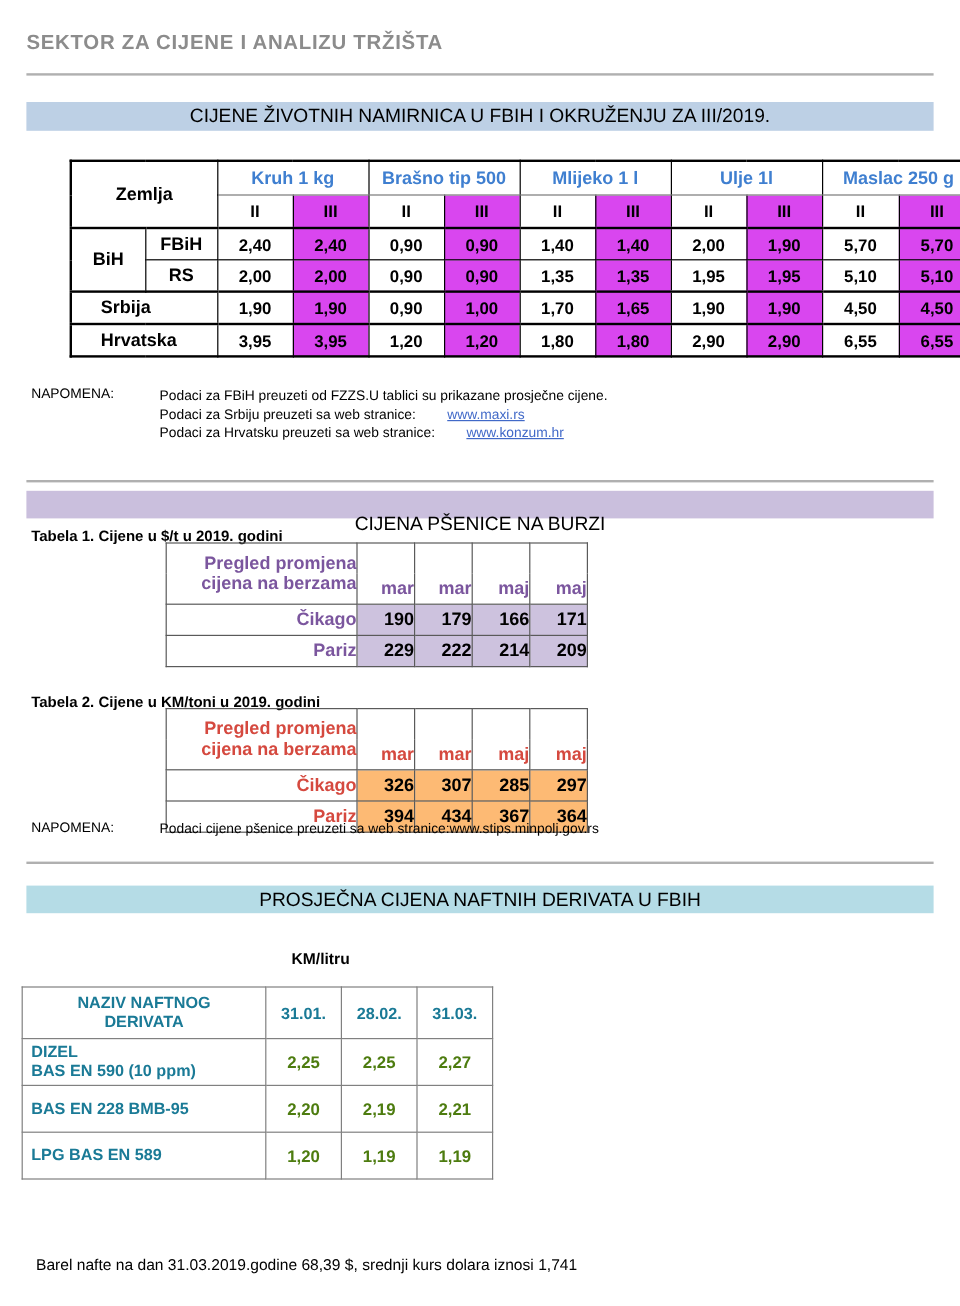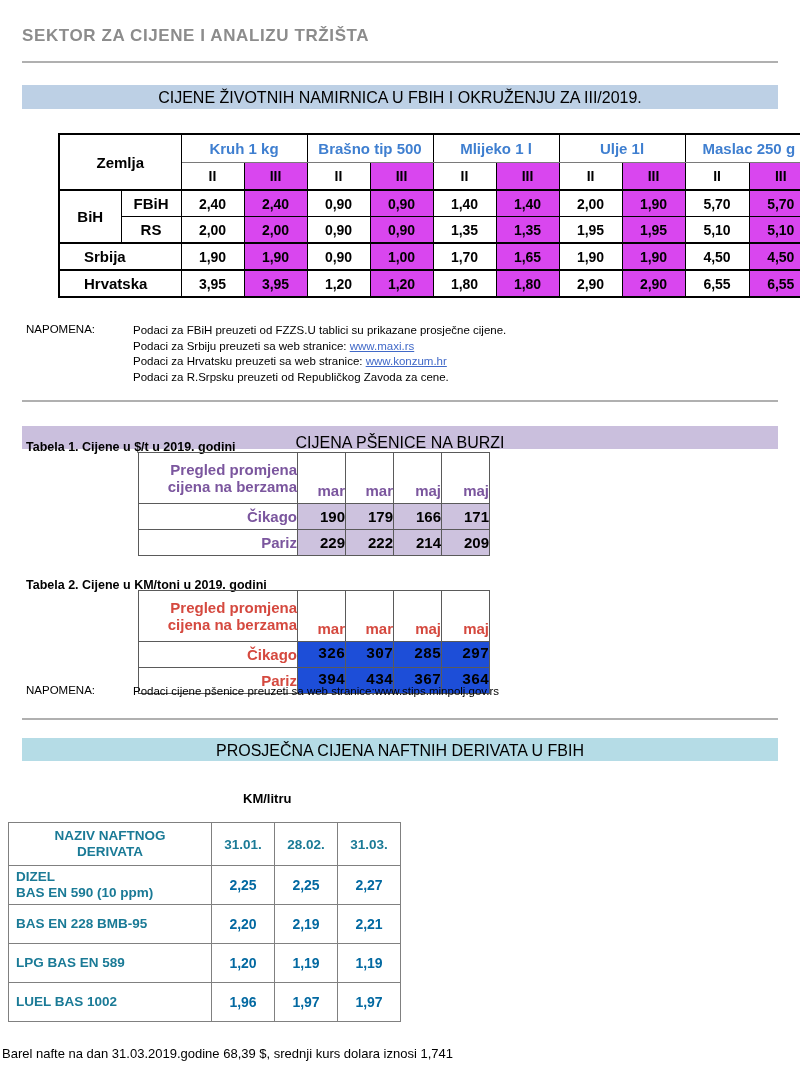--- a/index.html
+++ b/index.html
@@ -55,24 +55,24 @@
     line-height: 22px;
   }
   #banner-food {
     top: 85px;
     height: 24px;
     background: #bdd0e5;
     padding-top: 2px;
     box-sizing: border-box;
   }
   #banner-wheat {
-    top: 426px;
+    top: 409px;
     height: 23px;
     background: #cabfdd;
-    padding-top: 6px;
+    padding-top: 18px;
     box-sizing: border-box;
   }
   #banner-fuel {
     top: 738px;
     height: 23px;
     background: #b5dce6;
     padding-top: 2px;
     box-sizing: border-box;
   }
 
@@ -137,20 +137,21 @@
     color: #000;
   }
   .note-lines {
     position: absolute;
     font-size: 11.5px;
     line-height: 15.5px;
   }
   .lnk {
     color: #4169c8;
     text-decoration: underline;
+    margin-left: 23px;
   }
   #napomena-food { left: 26px; top: 323px; }
   #note-food { left: 133px; top: 323px; }
   #napomena-wheat { left: 26px; top: 684px; }
   #note-wheat { left: 133px; top: 684px; }
 
   
   .tabela-caption {
     position: absolute;
     font-size: 12.5px;
@@ -178,36 +179,36 @@
   }
   .wheat-table td.valcell { width: 47px; }
 
   #wheat-usd { left: 138px; top: 452px; }
   #wheat-usd td { color: #7b569e; }
   #wheat-usd td.datacell { background: #cdc2de; color: #000; }
   #wheat-usd td.hdrcell { color: #7b569e; }
 
   #wheat-km { left: 138px; top: 590px; }
   #wheat-km td { color: #d5493f; }
-  #wheat-km td.datacell { background: #1d4ed8; color: #000; font-family: Liberation Mono, monospace; }
+  #wheat-km td.datacell { background: #fdba74; color: #000; }
   #wheat-km td.hdrcell { color: #d5493f; }
   .wheat-table td.blank { border-bottom: none; }
   .wheat-table td.nob-top { border-top: none; }
 
   
   #kmlitru {
     position: absolute;
     left: 243px;
     top: 791px;
     font-size: 13px;
     font-weight: bold;
   }
   #fuel-table {
     position: absolute;
-    left: 8px;
+    left: 18px;
     top: 822px;
     border-collapse: collapse;
     table-layout: fixed;
   }
   #fuel-table td {
     border: 1px solid #808080;
     vertical-align: middle;
     font-size: 13.5px;
     font-weight: bold;
     height: 38px;
@@ -224,30 +225,30 @@
   }
   #fuel-table td.datecol {
     width: 62px;
     text-align: center;
     color: #1a7a96;
     font-size: 13.5px;
   }
   #fuel-table td.valcol {
     width: 62px;
     text-align: center;
-    color: #0369a1;
+    color: #4d7c0f;
     font-size: 14px;
   }
   #fuel-table tr.head td { height: 42px; }
   .two-line { line-height: 16px; }
 
   
   #footer-note {
     position: absolute;
-    left: 2px;
+    left: 30px;
     top: 1046px;
     font-size: 13px;
     color: #000;
   }
 </style>
 </head>
 <body>
 
 <div class="page">
 
@@ -348,21 +349,20 @@
         <td class="shade thick-right">6,55</td>
       </tr>
     </tbody>
   </table>
 
   <div class="napomena tag" id="napomena-food">NAPOMENA:</div>
   <div class="note-lines" id="note-food">
     <div><span>Podaci za FBiH preuzeti od FZZS.U tablici su prikazane prosječne cijene.</span></div>
     <div><span>Podaci za Srbiju preuzeti sa web stranice: </span><span class="lnk">www.maxi.rs</span></div>
     <div><span>Podaci za Hrvatsku preuzeti sa web stranice: </span><span class="lnk">www.konzum.hr</span></div>
-    <div><span>Podaci za R.Srpsku preuzeti od Republičkog Zavoda za cene.</span></div>
   </div>
 
   <div class="rule" id="rule-2"></div>
   <div class="banner" id="banner-wheat">CIJENA PŠENICE NA BURZI</div>
 
   <div class="tabela-caption" id="caption-1">Tabela 1.  Cijene u $/t u 2019. godini</div>
 
   <table class="wheat-table" id="wheat-usd">
     <tbody>
       <tr>
@@ -472,26 +472,18 @@
         <td class="valcol">2,21</td>
       </tr>
       <tr>
         <td class="namecol">
           <div class="two-line">LPG BAS EN 589</div>
         </td>
         <td class="valcol">1,20</td>
         <td class="valcol">1,19</td>
         <td class="valcol">1,19</td>
       </tr>
-      <tr>
-        <td class="namecol">
-          <div class="two-line">LUEL BAS 1002</div>
-        </td>
-        <td class="valcol">1,96</td>
-        <td class="valcol">1,97</td>
-        <td class="valcol">1,97</td>
-      </tr>
     </tbody>
   </table>
 
   <div id="footer-note">Barel nafte na dan 31.03.2019.godine 68,39 $, srednji kurs dolara iznosi 1,741</div>
 
 </div>
 
 </body></html>

